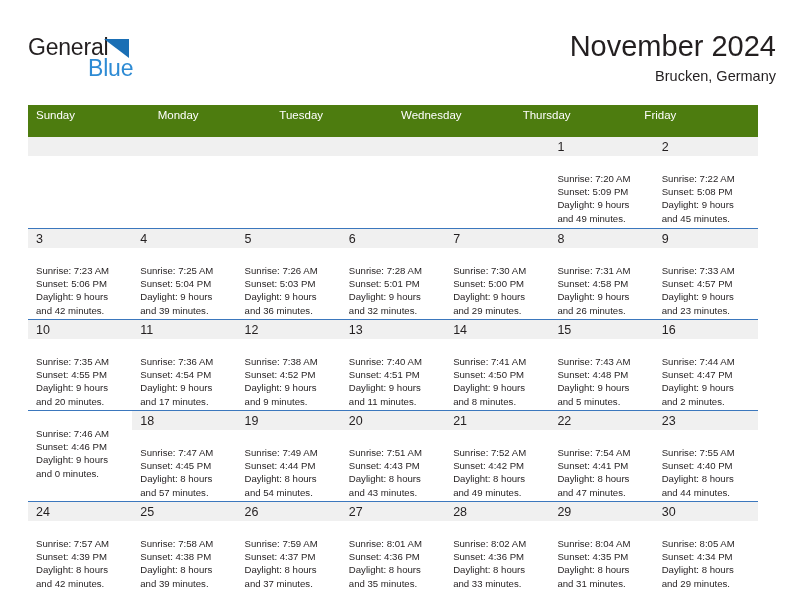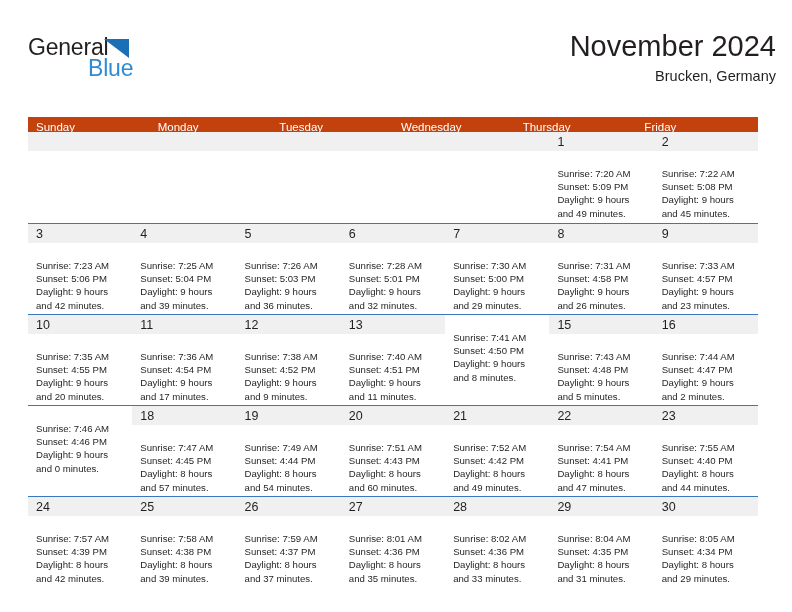--- a/index.html
+++ b/index.html
@@ -88,23 +88,22 @@
 
   
   .calendar {
     position: absolute;
     left: 28px;
     top: 105px;
     width: 730px;
   }
   .weekday-row {
     display: flex;
-    background: #c2410c;
-    height: 15px;
-    margin-top: 12px;
+    background: #4d7c0f;
+    height: 32px;
   }
   .weekday {
     flex: 1 1 0;
     color: #ffffff;
     font-size: 11.5px;
     line-height: 21px;
     padding-left: 8px;
     box-sizing: border-box;
     white-space: nowrap;
   }
@@ -303,20 +302,21 @@
           <div class="day-cell">
             <div class="day-number-band"><span class="day-number">13</span></div>
             <div class="day-body">
               <div class="day-line">Sunrise: 7:40 AM</div>
               <div class="day-line">Sunset: 4:51 PM</div>
               <div class="day-line">Daylight: 9 hours</div>
               <div class="day-line">and 11 minutes.</div>
             </div>
           </div>
           <div class="day-cell">
+            <div class="day-number-band"><span class="day-number">14</span></div>
             <div class="day-body">
               <div class="day-line">Sunrise: 7:41 AM</div>
               <div class="day-line">Sunset: 4:50 PM</div>
               <div class="day-line">Daylight: 9 hours</div>
               <div class="day-line">and 8 minutes.</div>
             </div>
           </div>
           <div class="day-cell">
             <div class="day-number-band"><span class="day-number">15</span></div>
             <div class="day-body">
@@ -362,21 +362,21 @@
               <div class="day-line">Daylight: 8 hours</div>
               <div class="day-line">and 54 minutes.</div>
             </div>
           </div>
           <div class="day-cell">
             <div class="day-number-band"><span class="day-number">20</span></div>
             <div class="day-body">
               <div class="day-line">Sunrise: 7:51 AM</div>
               <div class="day-line">Sunset: 4:43 PM</div>
               <div class="day-line">Daylight: 8 hours</div>
-              <div class="day-line">and 60 minutes.</div>
+              <div class="day-line">and 43 minutes.</div>
             </div>
           </div>
           <div class="day-cell">
             <div class="day-number-band"><span class="day-number">21</span></div>
             <div class="day-body">
               <div class="day-line">Sunrise: 7:52 AM</div>
               <div class="day-line">Sunset: 4:42 PM</div>
               <div class="day-line">Daylight: 8 hours</div>
               <div class="day-line">and 49 minutes.</div>
             </div>

